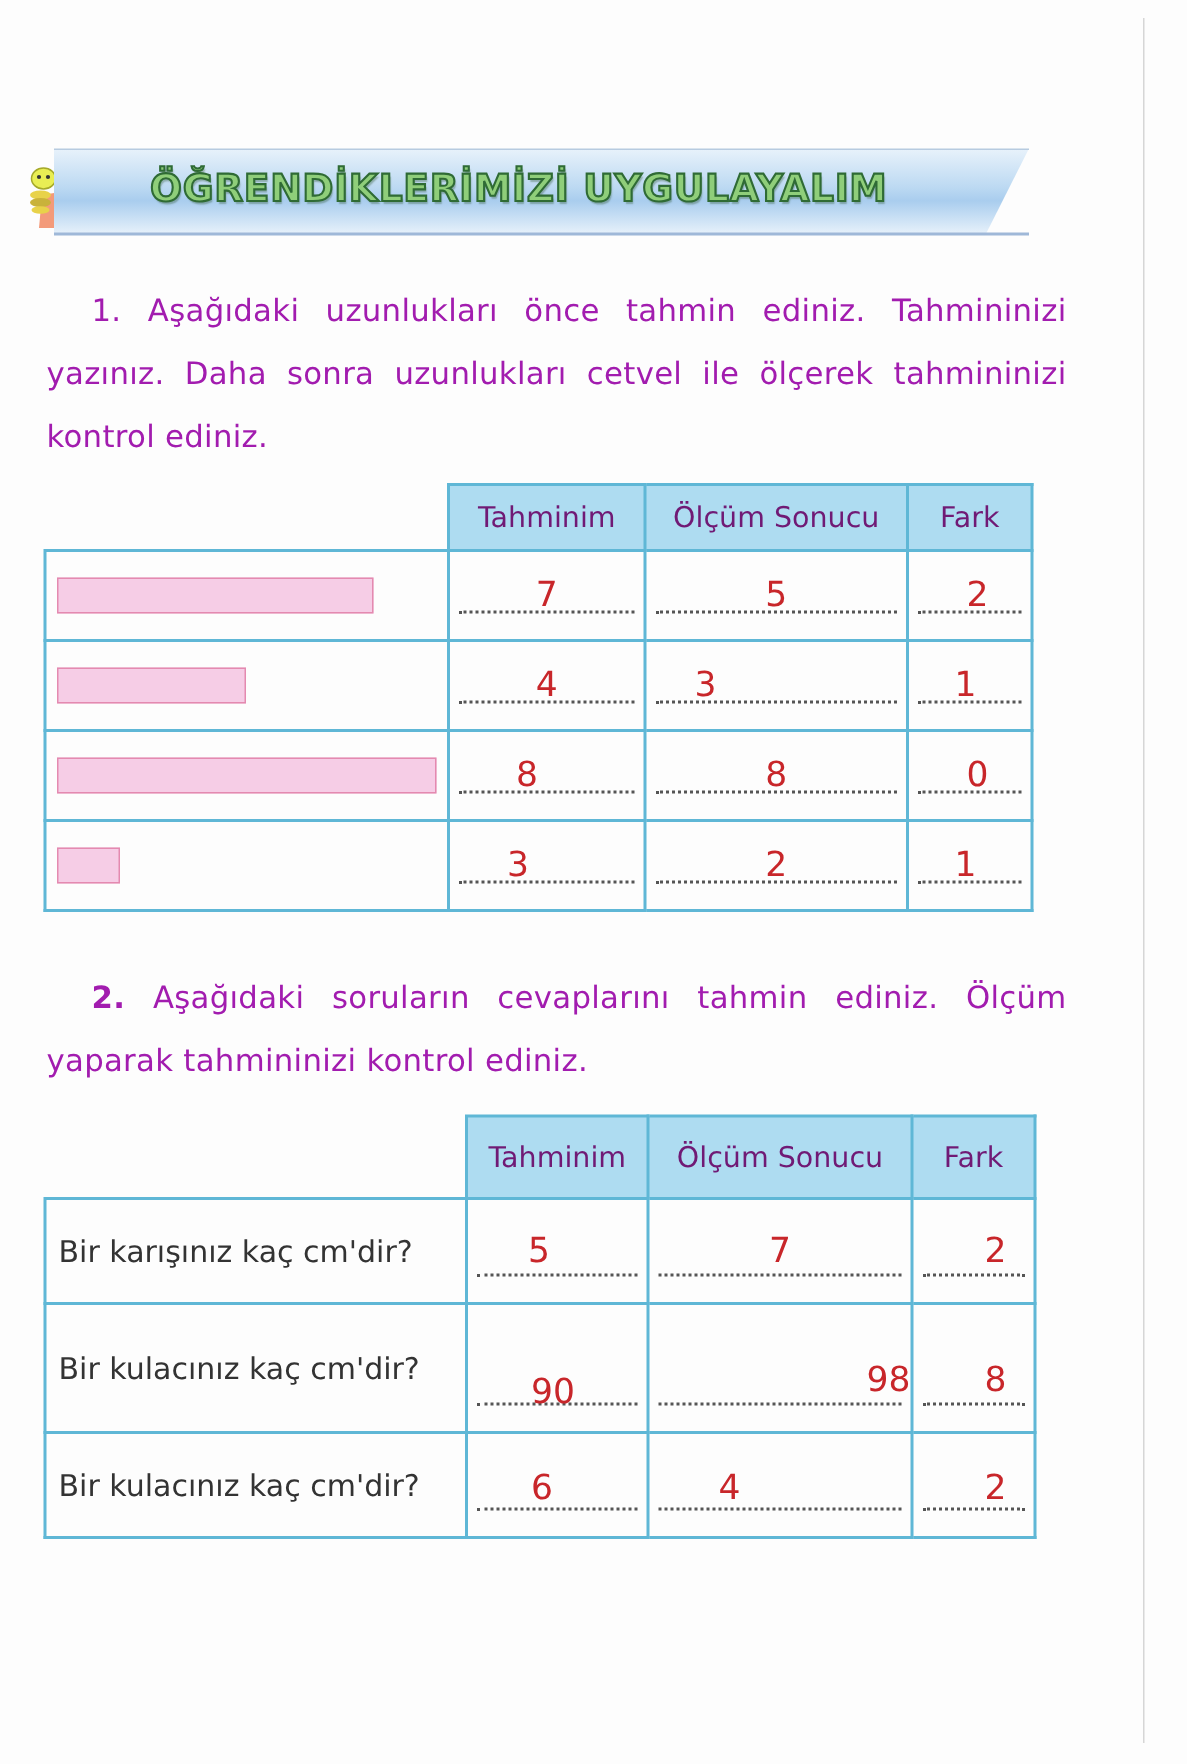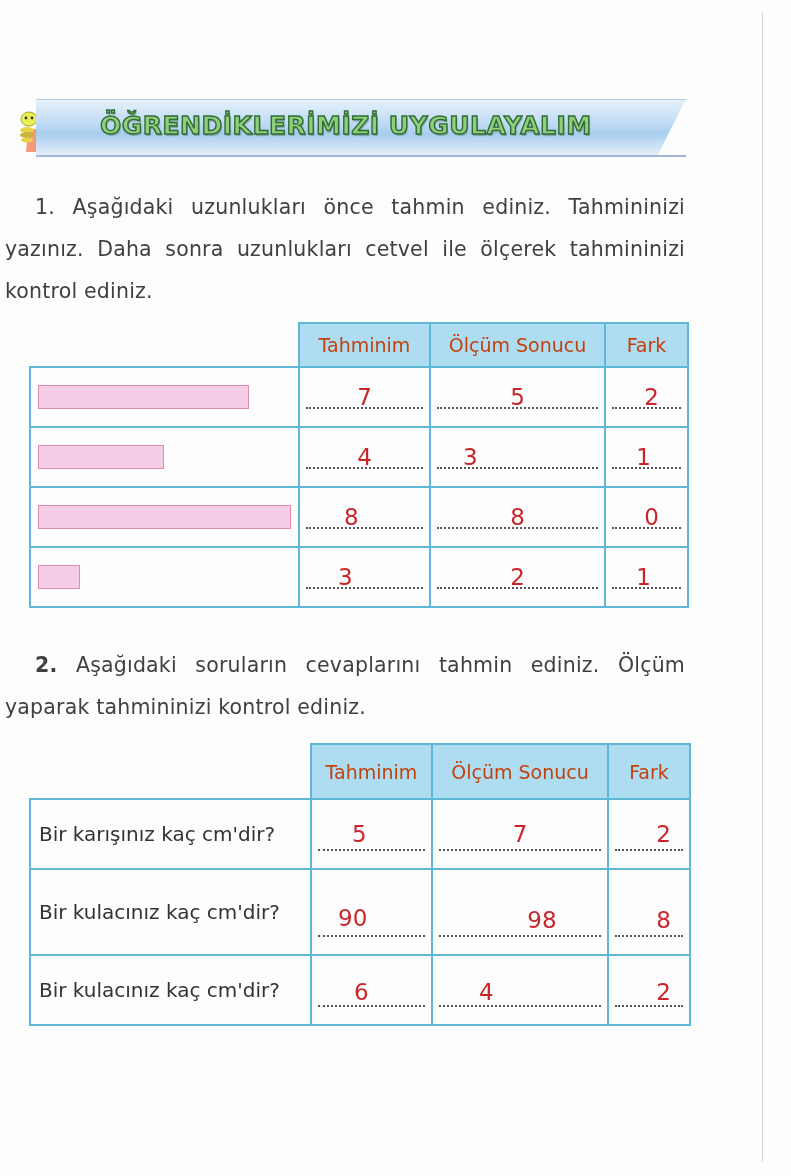--- a/index.html
+++ b/index.html
@@ -28,34 +28,34 @@
     font-family:"DejaVu Sans", sans-serif; font-weight:bold;
     font-size:25px; letter-spacing:0.5px;
     color:#8fce7a;
     -webkit-text-stroke:1.4px #2f6b35;
     text-shadow: 1px 2px 1px rgba(40,80,40,0.35);
   }
   .mascot { position:absolute; left:14px; top:108px; width:30px; height:44px; }
 
   
   .para {
-    position:absolute; left:5px; width:680px;
+    position:absolute; left:31px; width:680px;
     font-family:"DejaVu Sans", sans-serif; font-size:20.5px;
-    line-height:42px; color:#404040; text-align:justify; letter-spacing:0.2px;
+    line-height:42px; color:#a21caf; text-align:justify; letter-spacing:0.2px;
   }
   .para .num { font-weight:normal; }
   .p1 { top:186px; }
   .p2 { top:644px; }
 
   
   table { border-collapse:collapse; position:absolute; }
   td, th { border:2px solid #5fb7d6; padding:0; }
   th {
     background:#aedcf1; font-weight:normal;
-    font-family:"DejaVu Sans", sans-serif; font-size:19px; color:#c2410c;
+    font-family:"DejaVu Sans", sans-serif; font-size:19px; color:#701a75;
     height:42px;
   }
   th.blank { background:transparent; border:none; border-right:2px solid #5fb7d6; border-bottom:2px solid #5fb7d6; }
   .t1 { left:29px; top:322px; }
   .t2 { left:29px; top:743px; }
 
   .val-cell { position:relative; text-align:center; vertical-align:bottom; }
   .dots {
     position:absolute; left:6px; right:6px; bottom:17px;
     border-bottom:2px dotted #555; height:0;
@@ -217,25 +217,25 @@
         </td>
     <td class="val-cell">
           <div class="dots"></div>
           <div class="ans" style="text-align:right;padding-right:18px;bottom:22px">2</div>
         </td>
   </tr>
   <tr style="height:86px">
     <td class="q-cell">Bir kulacınız kaç cm'dir?</td>
     <td class="val-cell">
           <div class="dots"></div>
-          <div class="ans" style="text-align:left;padding-left:26px;bottom:24px">90</div>
-        </td>
-    <td class="val-cell">
-          <div class="dots"></div>
-          <div class="ans" style="text-align:center;padding-left:44px;bottom:22px">98</div>
+          <div class="ans" style="text-align:left;padding-left:42px;bottom:14px">90</div>
+        </td>
+    <td class="val-cell">
+          <div class="dots"></div>
+          <div class="ans" style="text-align:right;padding-left:44px;bottom:22px">98</div>
         </td>
     <td class="val-cell">
           <div class="dots"></div>
           <div class="ans" style="text-align:right;padding-right:18px;bottom:22px">8</div>
         </td>
   </tr>
   <tr style="height:70px">
     <td class="q-cell">Bir kulacınız kaç cm'dir?</td>
     <td class="val-cell">
           <div class="dots"></div>

